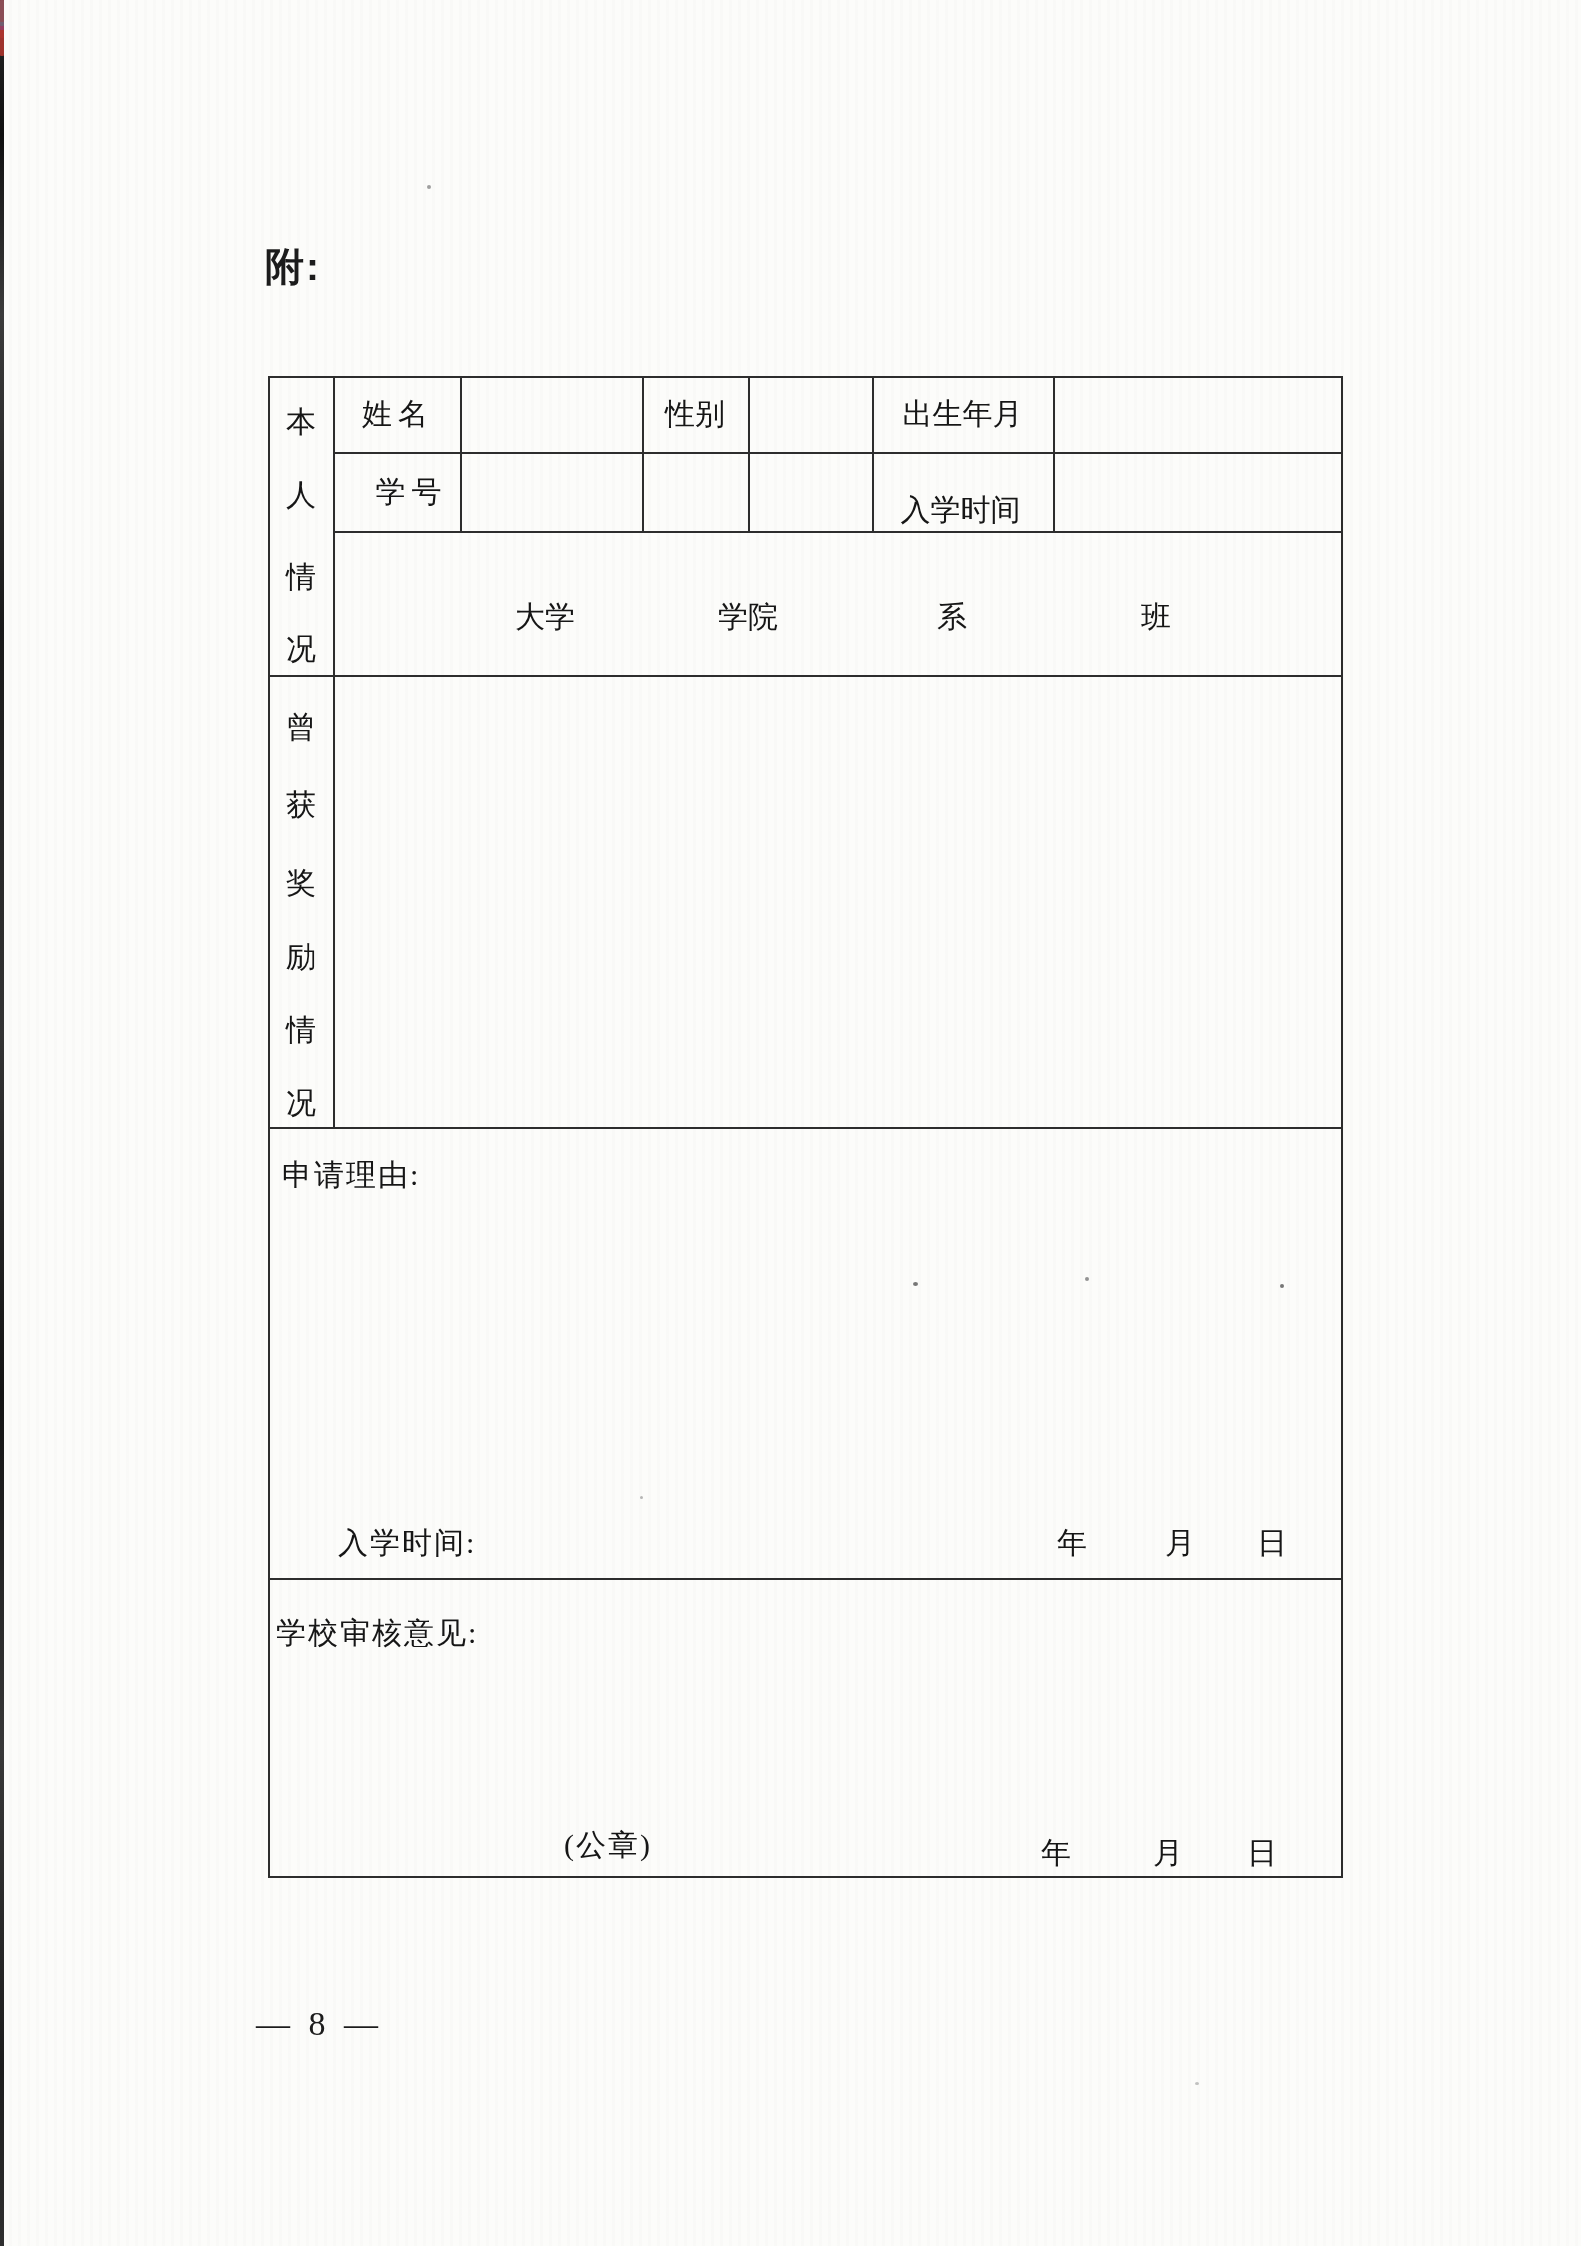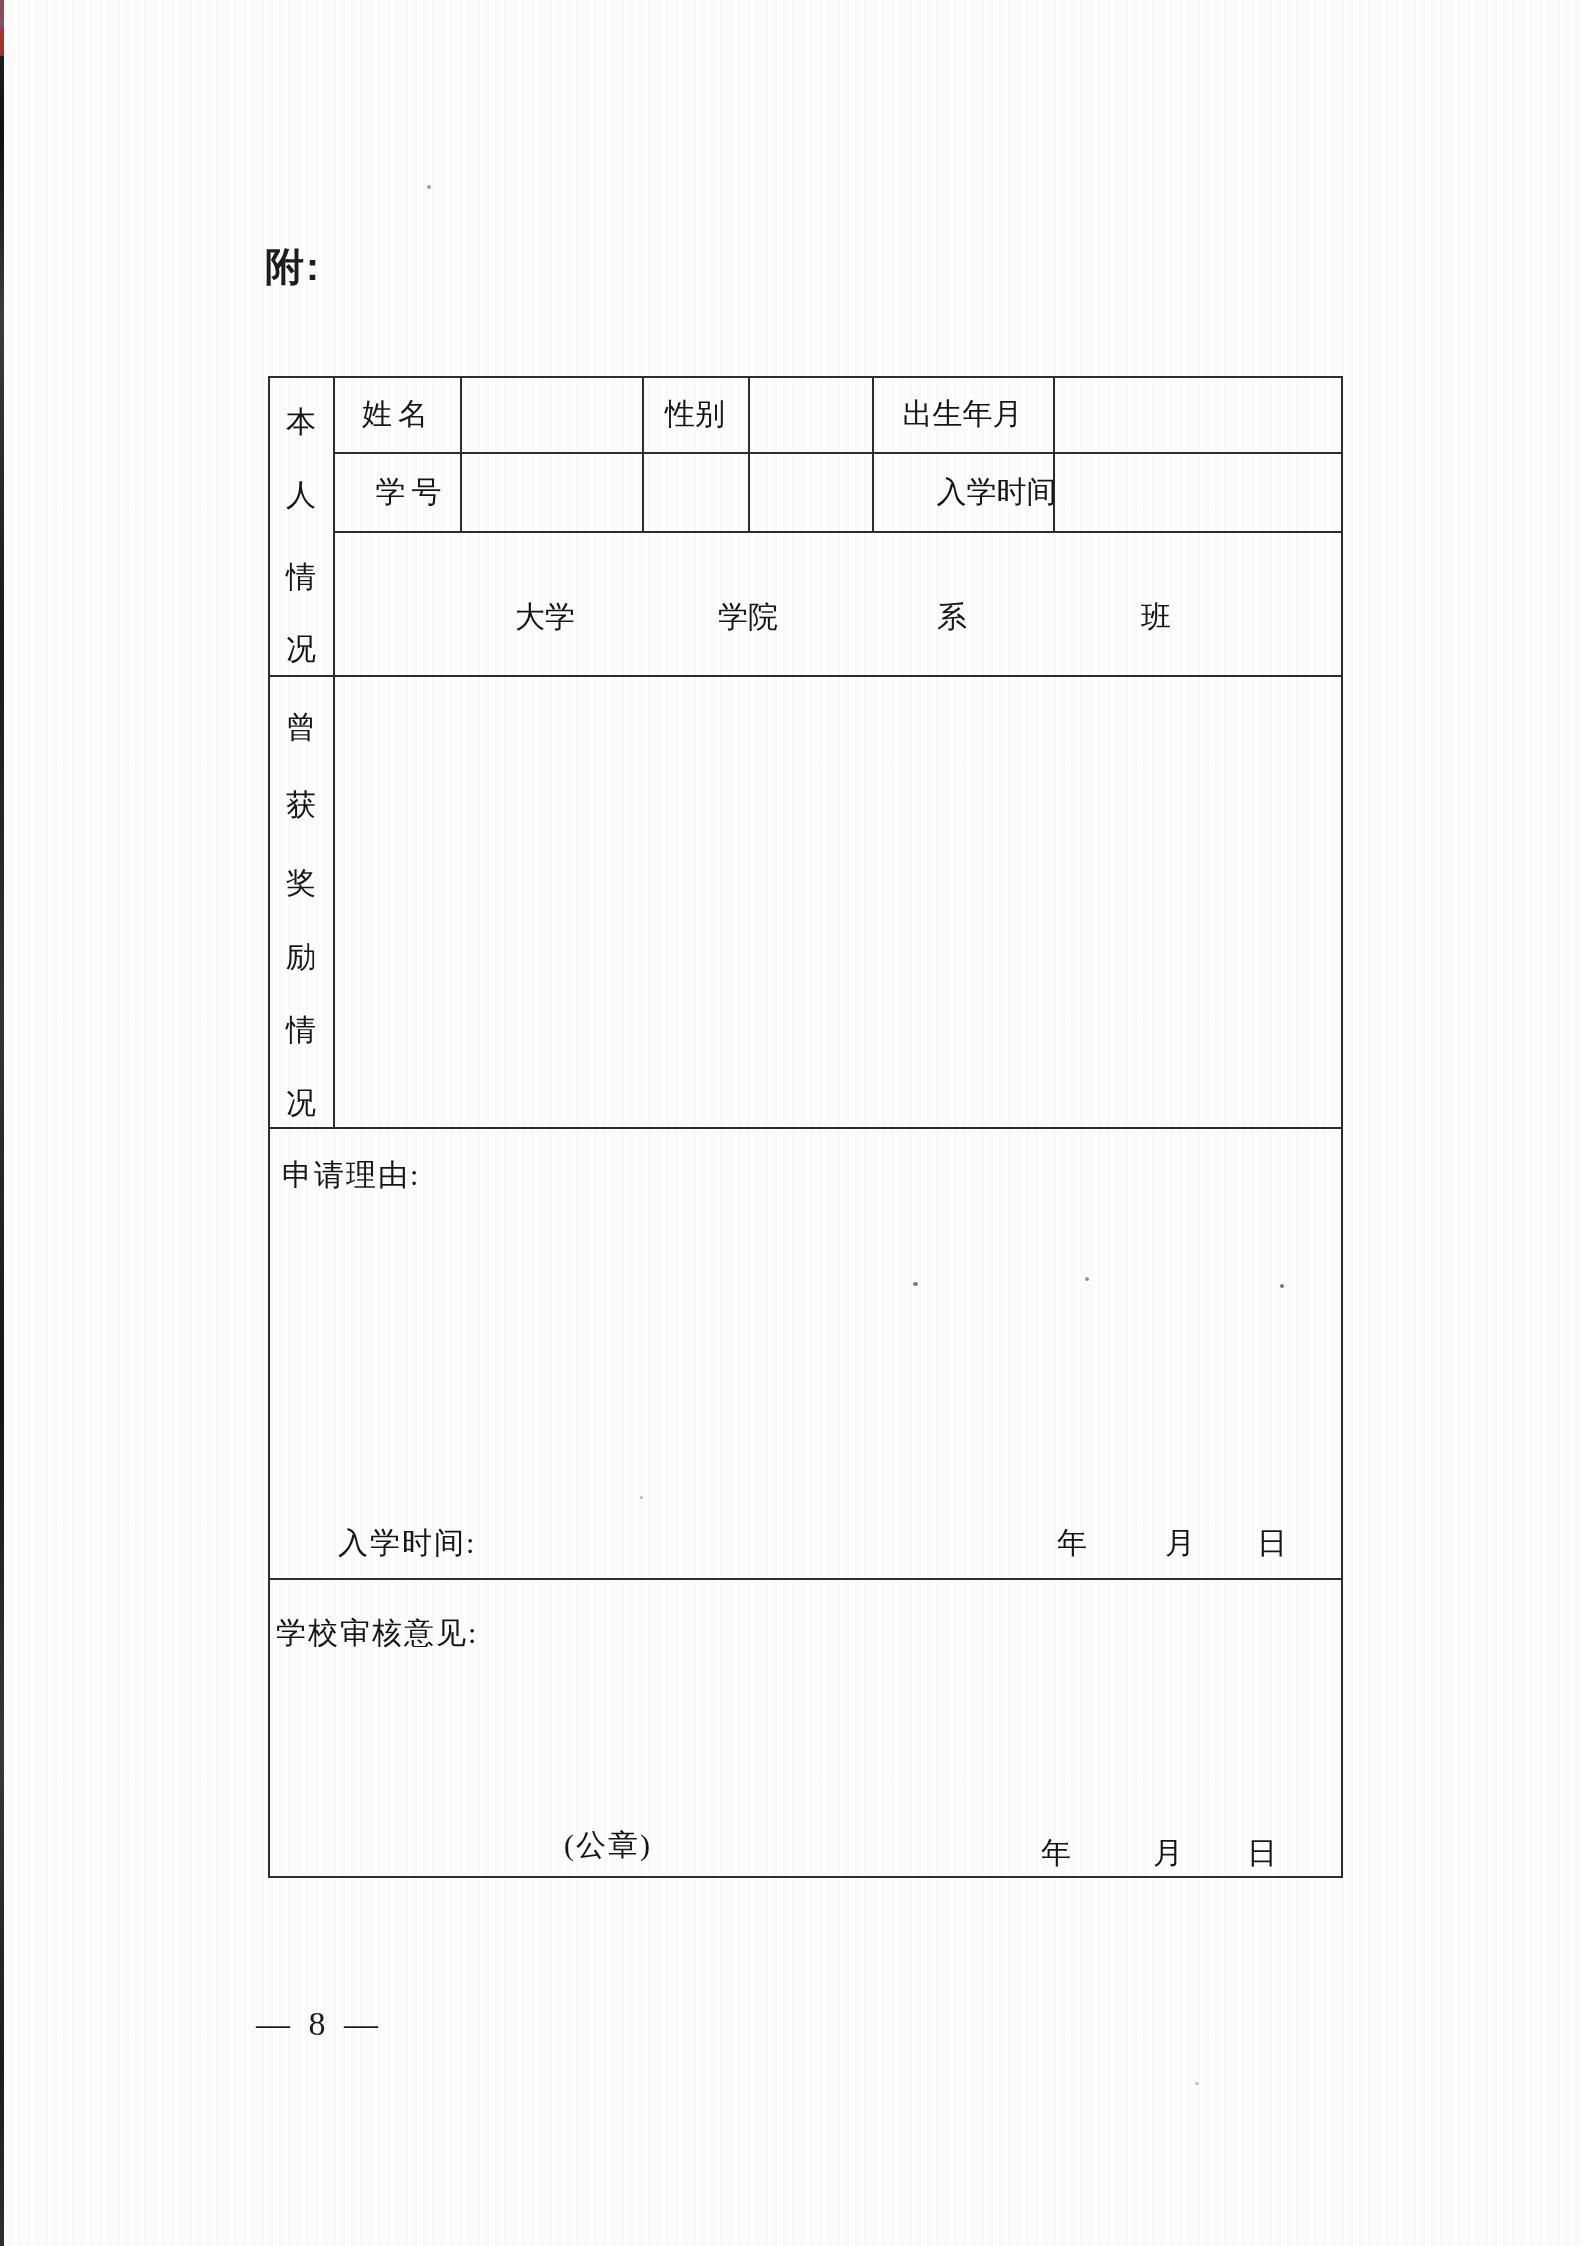--- a/index.html
+++ b/index.html
@@ -96,21 +96,21 @@
     <div class="vh" style="top:29px;">本</div>
     <div class="vh" style="top:102px;">人</div>
     <div class="vh" style="top:184px;">情</div>
     <div class="vh" style="top:256px;">况</div>
 
     <div class="lbl c" style="left:77px;top:21px;width:106px;letter-spacing:6px;">姓名</div>
     <div class="lbl c" style="left:374px;top:21px;width:106px;">性别</div>
     <div class="lbl c" style="left:604px;top:21px;width:181px;">出生年月</div>
 
     <div class="lbl c" style="left:80px;top:99px;width:127px;letter-spacing:6px;text-align:center;">学号</div>
-    <div class="lbl c" style="left:604px;top:99px;width:177px;margin-left:36px;">入学时间</div>
+    <div class="lbl c" style="left:604px;top:117px;width:177px;">入学时间</div>
 
     <div class="fill" style="left:194px;top:2px;width:180px;height:74px;"></div>
     <div class="fill" style="left:482px;top:2px;width:122px;height:74px;"></div>
     <div class="fill" style="left:787px;top:2px;width:286px;height:74px;"></div>
     <div class="fill" style="left:194px;top:78px;width:180px;height:77px;"></div>
     <div class="fill" style="left:376px;top:78px;width:104px;height:77px;"></div>
     <div class="fill" style="left:482px;top:78px;width:122px;height:77px;"></div>
     <div class="fill" style="left:787px;top:78px;width:286px;height:77px;"></div>
 
     <div class="fill" style="left:67px;top:157px;width:1006px;height:142px;"></div>

